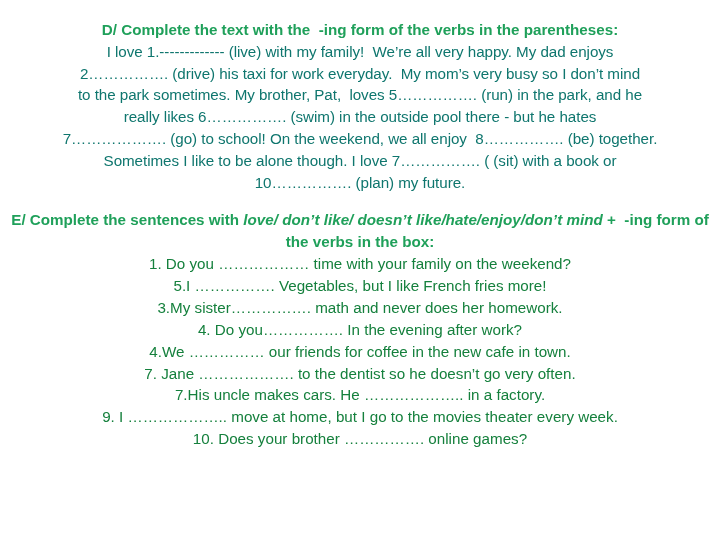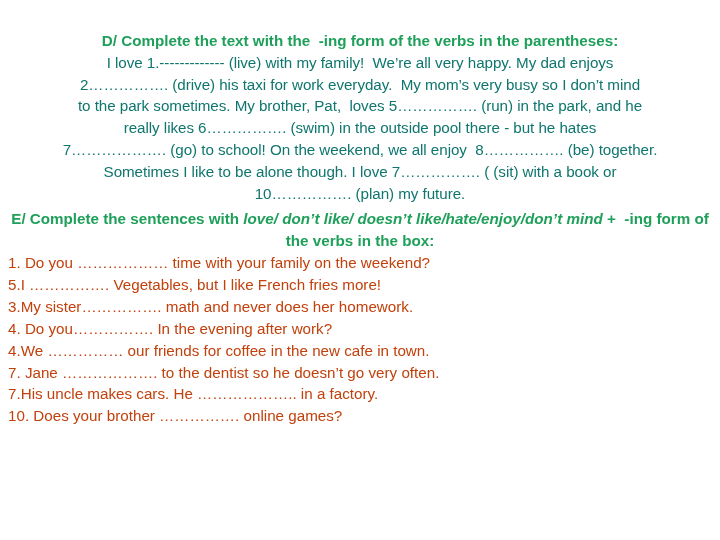--- a/index.html
+++ b/index.html
@@ -12,21 +12,21 @@
     background: #ffffff;
     font-family: "Liberation Sans", sans-serif;
     overflow: hidden;
   }
   #slide {
     position: relative;
     width: 720px;
     height: 540px;
     background: #ffffff;
     box-sizing: border-box;
-    padding: 30px 8px 0 8px;
+    padding: 19px 8px 0 8px;
   }
   .block {
     text-align: center;
   }
   .line {
     text-align: center;
     color: #0f766e;
     font-size: 15.2px;
     line-height: 21.8px;
     white-space: pre-wrap;
@@ -37,28 +37,28 @@
     font-weight: bold;
     font-size: 15.2px;
     line-height: 21.8px;
     text-align: center;
     white-space: pre-wrap;
   }
   .heading .ital {
     font-style: italic;
   }
   .listline {
-    text-align: left;
-    color: #c2410c;
+    text-align: center;
+    color: #15803d;
     font-size: 15.2px;
     line-height: 21.9px;
     white-space: pre-wrap;
   }
   .gap-before-e {
-    margin-top: 4px;
+    margin-top: 16px;
   }
 </style>
 </head>
 <body>
 
 <div id="slide">
 
   <div class="block">
     <div class="heading">D/ Complete the text with the  -ing form of the verbs in the parentheses:</div>
     <div class="line">I love 1.------------- (live) with my family!  We’re all very happy. My dad enjoys</div>
@@ -72,16 +72,17 @@
 
   <div class="block gap-before-e">
     <div class="heading"><span>E/ Complete the sentences with </span><span class="ital">love/ don’t like/ doesn’t like/hate/enjoy/don’t mind</span><span> +  -ing form of the verbs in the box:</span></div>
     <div class="listline">1. Do you ……………… time with your family on the weekend?</div>
     <div class="listline">5.I ……………. Vegetables, but I like French fries more!</div>
     <div class="listline">3.My sister……………. math and never does her homework.</div>
     <div class="listline">4. Do you……………. In the evening after work?</div>
     <div class="listline">4.We …………… our friends for coffee in the new cafe in town.</div>
     <div class="listline">7. Jane ………………. to the dentist so he doesn’t go very often.</div>
     <div class="listline">7.His uncle makes cars. He ……………….. in a factory.</div>
+    <div class="listline">9. I ……………….. move at home, but I go to the movies theater every week.</div>
     <div class="listline">10. Does your brother ……………. online games?</div>
   </div>
 
 </div>
 
 </body></html>

